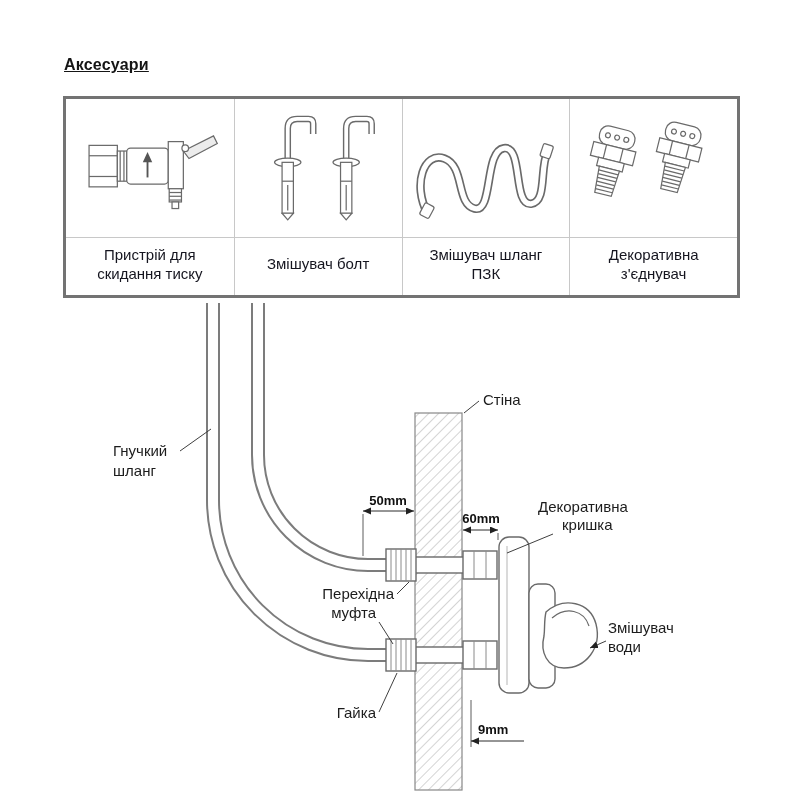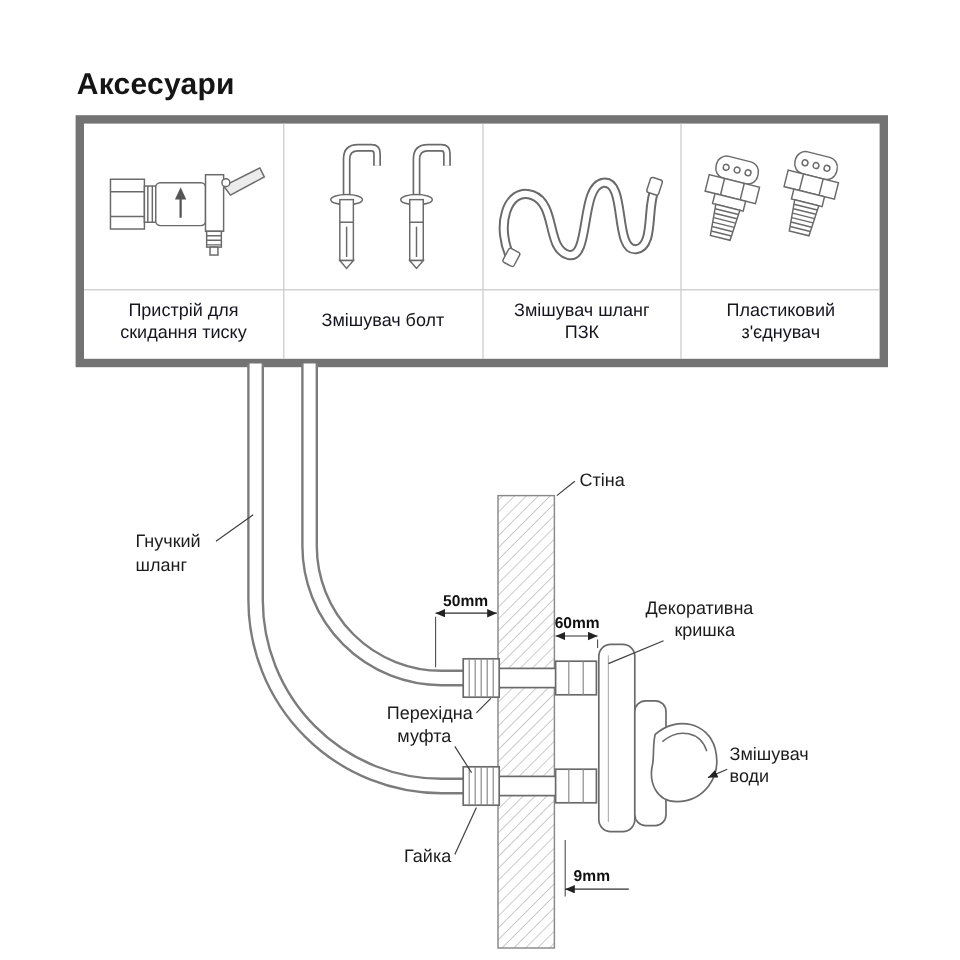--- a/index.html
+++ b/index.html
@@ -2,26 +2,26 @@
 <html><head>
 <meta charset="utf-8">
 <style>
   html,body{margin:0;padding:0;}
   body{
     width:800px;height:800px;background:#ffffff;position:relative;overflow:hidden;
     font-family:"Liberation Sans", sans-serif;
   }
   .page-title{
     position:absolute;left:64px;top:56px;margin:0;
-    font-size:25px;font-weight:700;color:#151515;letter-spacing:.2px;
+    font-size:16px;font-weight:700;color:#151515;letter-spacing:.2px;text-decoration:underline;
   }
   .acc-table{
     position:absolute;left:63px;top:96px;width:677px;
     display:grid;grid-template-columns:repeat(4,1fr);grid-template-rows:138px 58px;
-    border:7px solid #737373;background:#fff;box-sizing:border-box;
+    border:3px solid #737373;background:#fff;box-sizing:border-box;
   }
   .acc-img{display:flex;align-items:center;justify-content:center;padding:3px;min-width:0;}
   .acc-img svg{width:100%;height:100%;}
   .acc-cap{
     display:flex;align-items:center;justify-content:center;text-align:center;
     font-size:15px;line-height:1.22;color:#15151f;
     border-top:1px solid #c8c8c8;padding:4px 6px 8px;min-width:0;
   }
   .acc-cap span{display:inline-block;max-width:128px;}
   .bl{border-left:1px solid #c8c8c8;}
@@ -151,21 +151,21 @@
     <div class="acc-cap">
       <span>Пристрій для скидання тиску</span>
     </div>
     <div class="acc-cap bl">
       <span>Змішувач болт</span>
     </div>
     <div class="acc-cap bl">
       <span>Змішувач шланг ПЗК</span>
     </div>
     <div class="acc-cap bl">
-      <span>Пластиковий з'єднувач</span>
+      <span>Декоративна з'єднувач</span>
     </div>
   </div>
 
   <svg class="diagram" viewBox="0 0 800 800">
     <defs>
       <pattern id="hatch" patternUnits="userSpaceOnUse" width="7" height="7" patternTransform="rotate(45)">
         <line x1="0" y1="0" x2="0" y2="7" stroke="#a9a9a9" stroke-width="1"></line>
       </pattern>
       <marker id="arw" markerWidth="9" markerHeight="8" refX="8" refY="3.5" orient="auto-start-reverse" markerUnits="userSpaceOnUse">
         <path d="M0,0 L8,3.5 L0,7 Z" fill="#222"></path>

